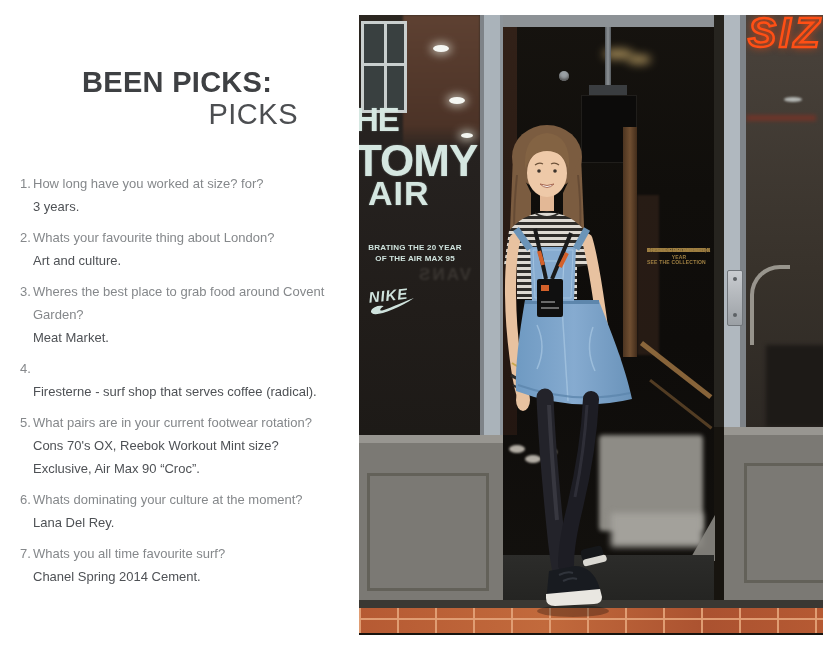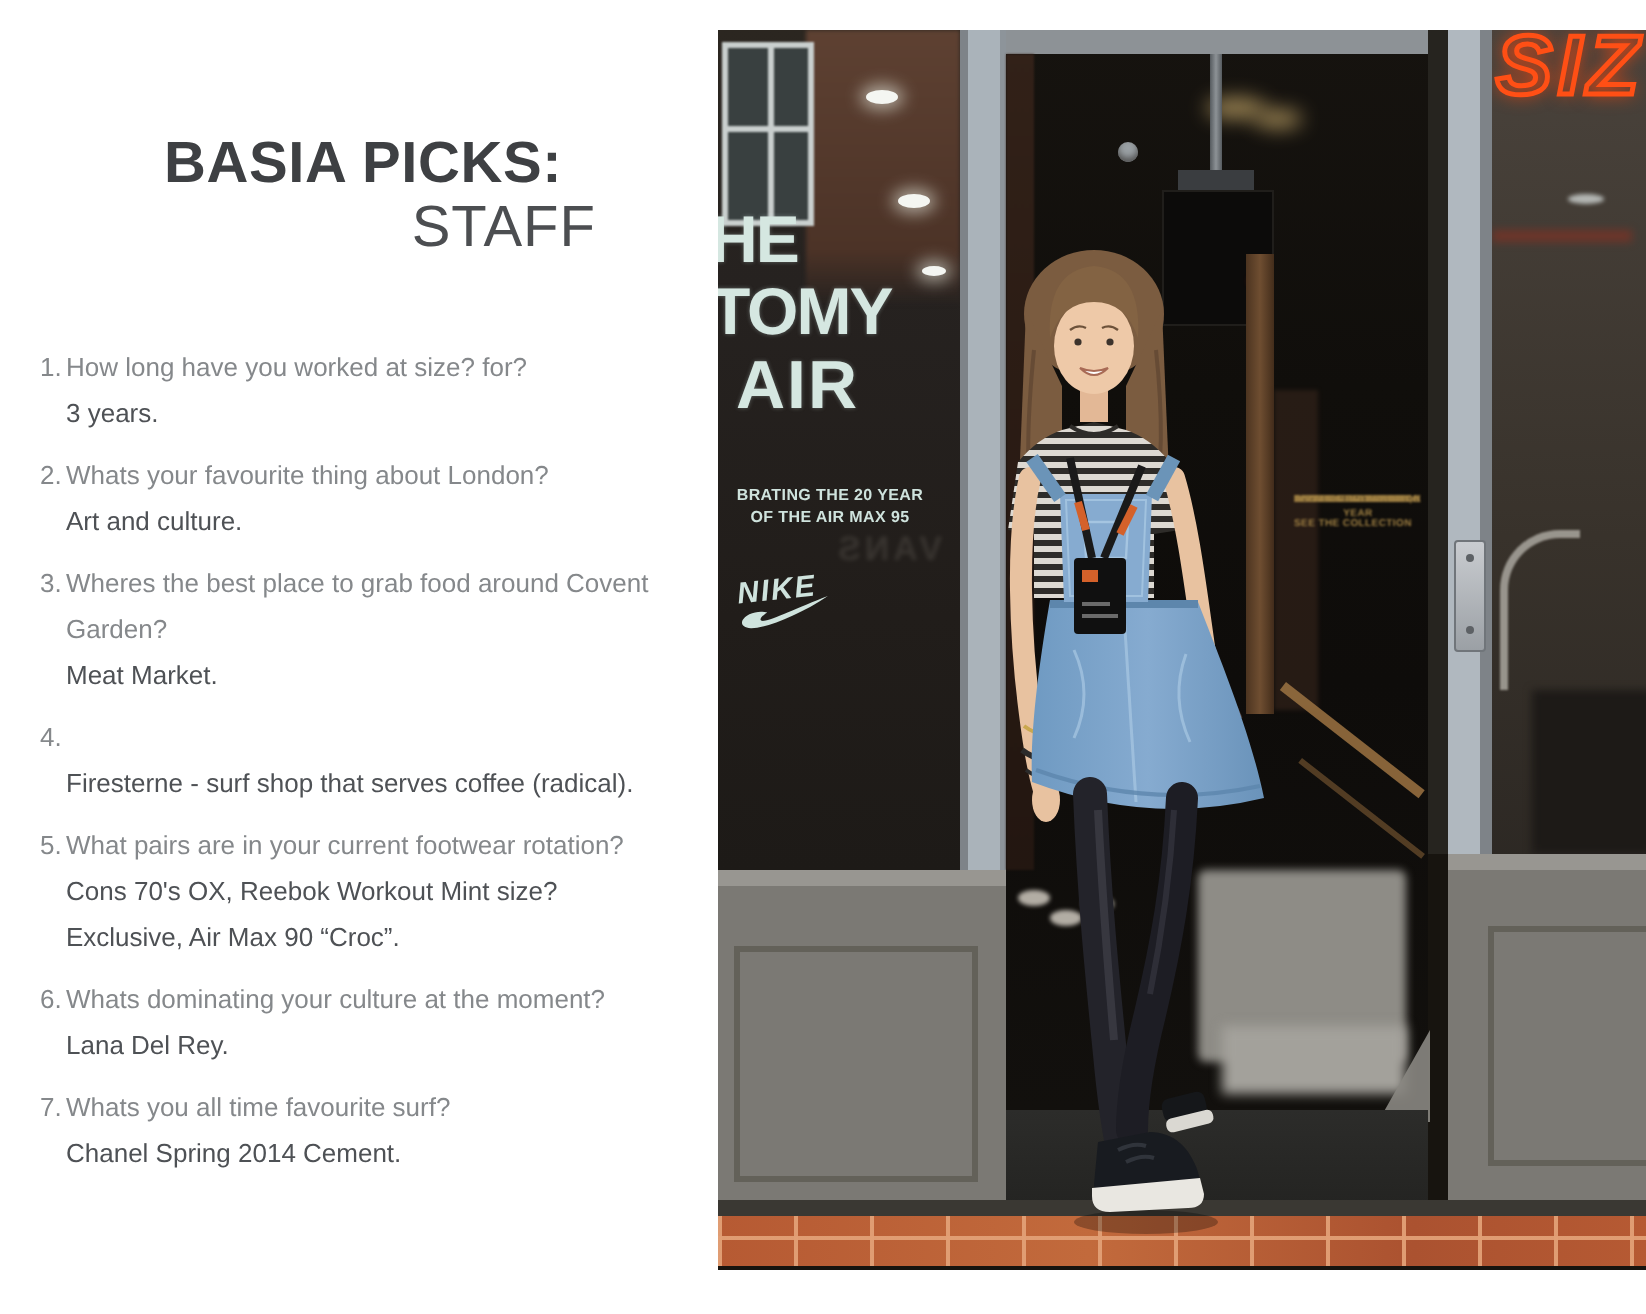--- a/index.html
+++ b/index.html
@@ -26,21 +26,21 @@
   .win-left { left:0; top:0; width:121px; height:420px; background:linear-gradient(180deg,#2b2620 0%,#262220 30%,#211d1a 70%,#1d1a17 100%); }
   .brick-top { left:44px; top:0; width:77px; height:138px; background:linear-gradient(180deg,#5e4132,#4c3327 80%,rgba(60,40,30,0)); filter:blur(1px); }
   .sash { left:2px; top:6px; width:46px; height:92px; background:#394040; border:3px solid #c9cfce; filter:blur(.6px); }
   .sash-bar-v { left:50%; top:0; width:3px; height:100%; background:#c9cfce; }
   .sash-bar-h { left:0; top:45%; width:100%; height:3px; background:#c9cfce; }
   .lamp { width:16px; height:7px; border-radius:50%; background:#f4f6f2; box-shadow:0 0 8px 3px rgba(240,245,235,.55); }
   .lamp1 { left:74px; top:30px; } .lamp2 { left:90px; top:82px; } .lamp3 { left:102px; top:118px; width:12px; height:5px; }
 
   .poster-line { left:-4px; color:#d5e7e1; font-weight:700; letter-spacing:-1px; line-height:1; text-shadow:0 0 2px rgba(210,230,225,.35); }
   .poster-l1 { top:88px;  font-size:33px; }
-  .poster-l2 { top:124px; font-size:33px; }
+  .poster-l2 { top:124px; font-size:44px; }
   .poster-l3 { top:161px; font-size:34px; left:9px; letter-spacing:1px; }
   .poster-sub { left:0; width:112px; color:#cfe3dd; font-weight:700; font-size:8px; line-height:11px; text-align:center; letter-spacing:.2px; }
   .poster-s1 { top:227px; } .poster-s2 { top:238px; }
   .vans-reflect { left:36px; top:250px; width:76px; color:#55504a; font-weight:700; font-size:17px; letter-spacing:2px; transform:scaleX(-1); opacity:.45; filter:blur(1px); }
   .nike { left:10px; top:271px; width:52px; transform:rotate(-6deg); color:#cfe3dd; }
   .nike-word { position:static; display:block; font-style:italic; font-weight:700; font-size:15px; letter-spacing:1px; }
   .nike-swoosh { position:static; display:block; margin-top:-4px; }
 
   .mullion-left { left:121px; top:0; width:23px; height:420px; background:linear-gradient(90deg,#7e8388 0 4px,#aab3ba 4px 20px,#8d949a 20px); }
 
@@ -95,22 +95,22 @@
       repeating-linear-gradient(90deg, rgba(226,160,118,.95) 0 2px, transparent 2px 38px),
       repeating-linear-gradient(180deg, transparent 0 10px, rgba(226,160,118,.95) 10px 12px, transparent 12px 25px),
       linear-gradient(90deg,#b65a33,#c26a3c 40%,#ab5230 75%,#b65a33); }
 
   .woman-svg { left:0; top:0; width:464px; height:620px; }
 </style>
 </head>
 <body>
 
 <header class="title-block">
-  <div class="title-main">BASIA PICKS:</div>
-  <div class="title-sub">STAFF</div>
+  <div class="title-main">BEEN PICKS:</div>
+  <div class="title-sub">PICKS</div>
 </header>
 
 <ol class="qa-list">
   <li class="qa-item">
     <div class="q-row">
         <span class="q-num">1.</span>
       <div class="q-lines">
           <div>How long have you worked at size? for?</div>
         </div>
       </div>

